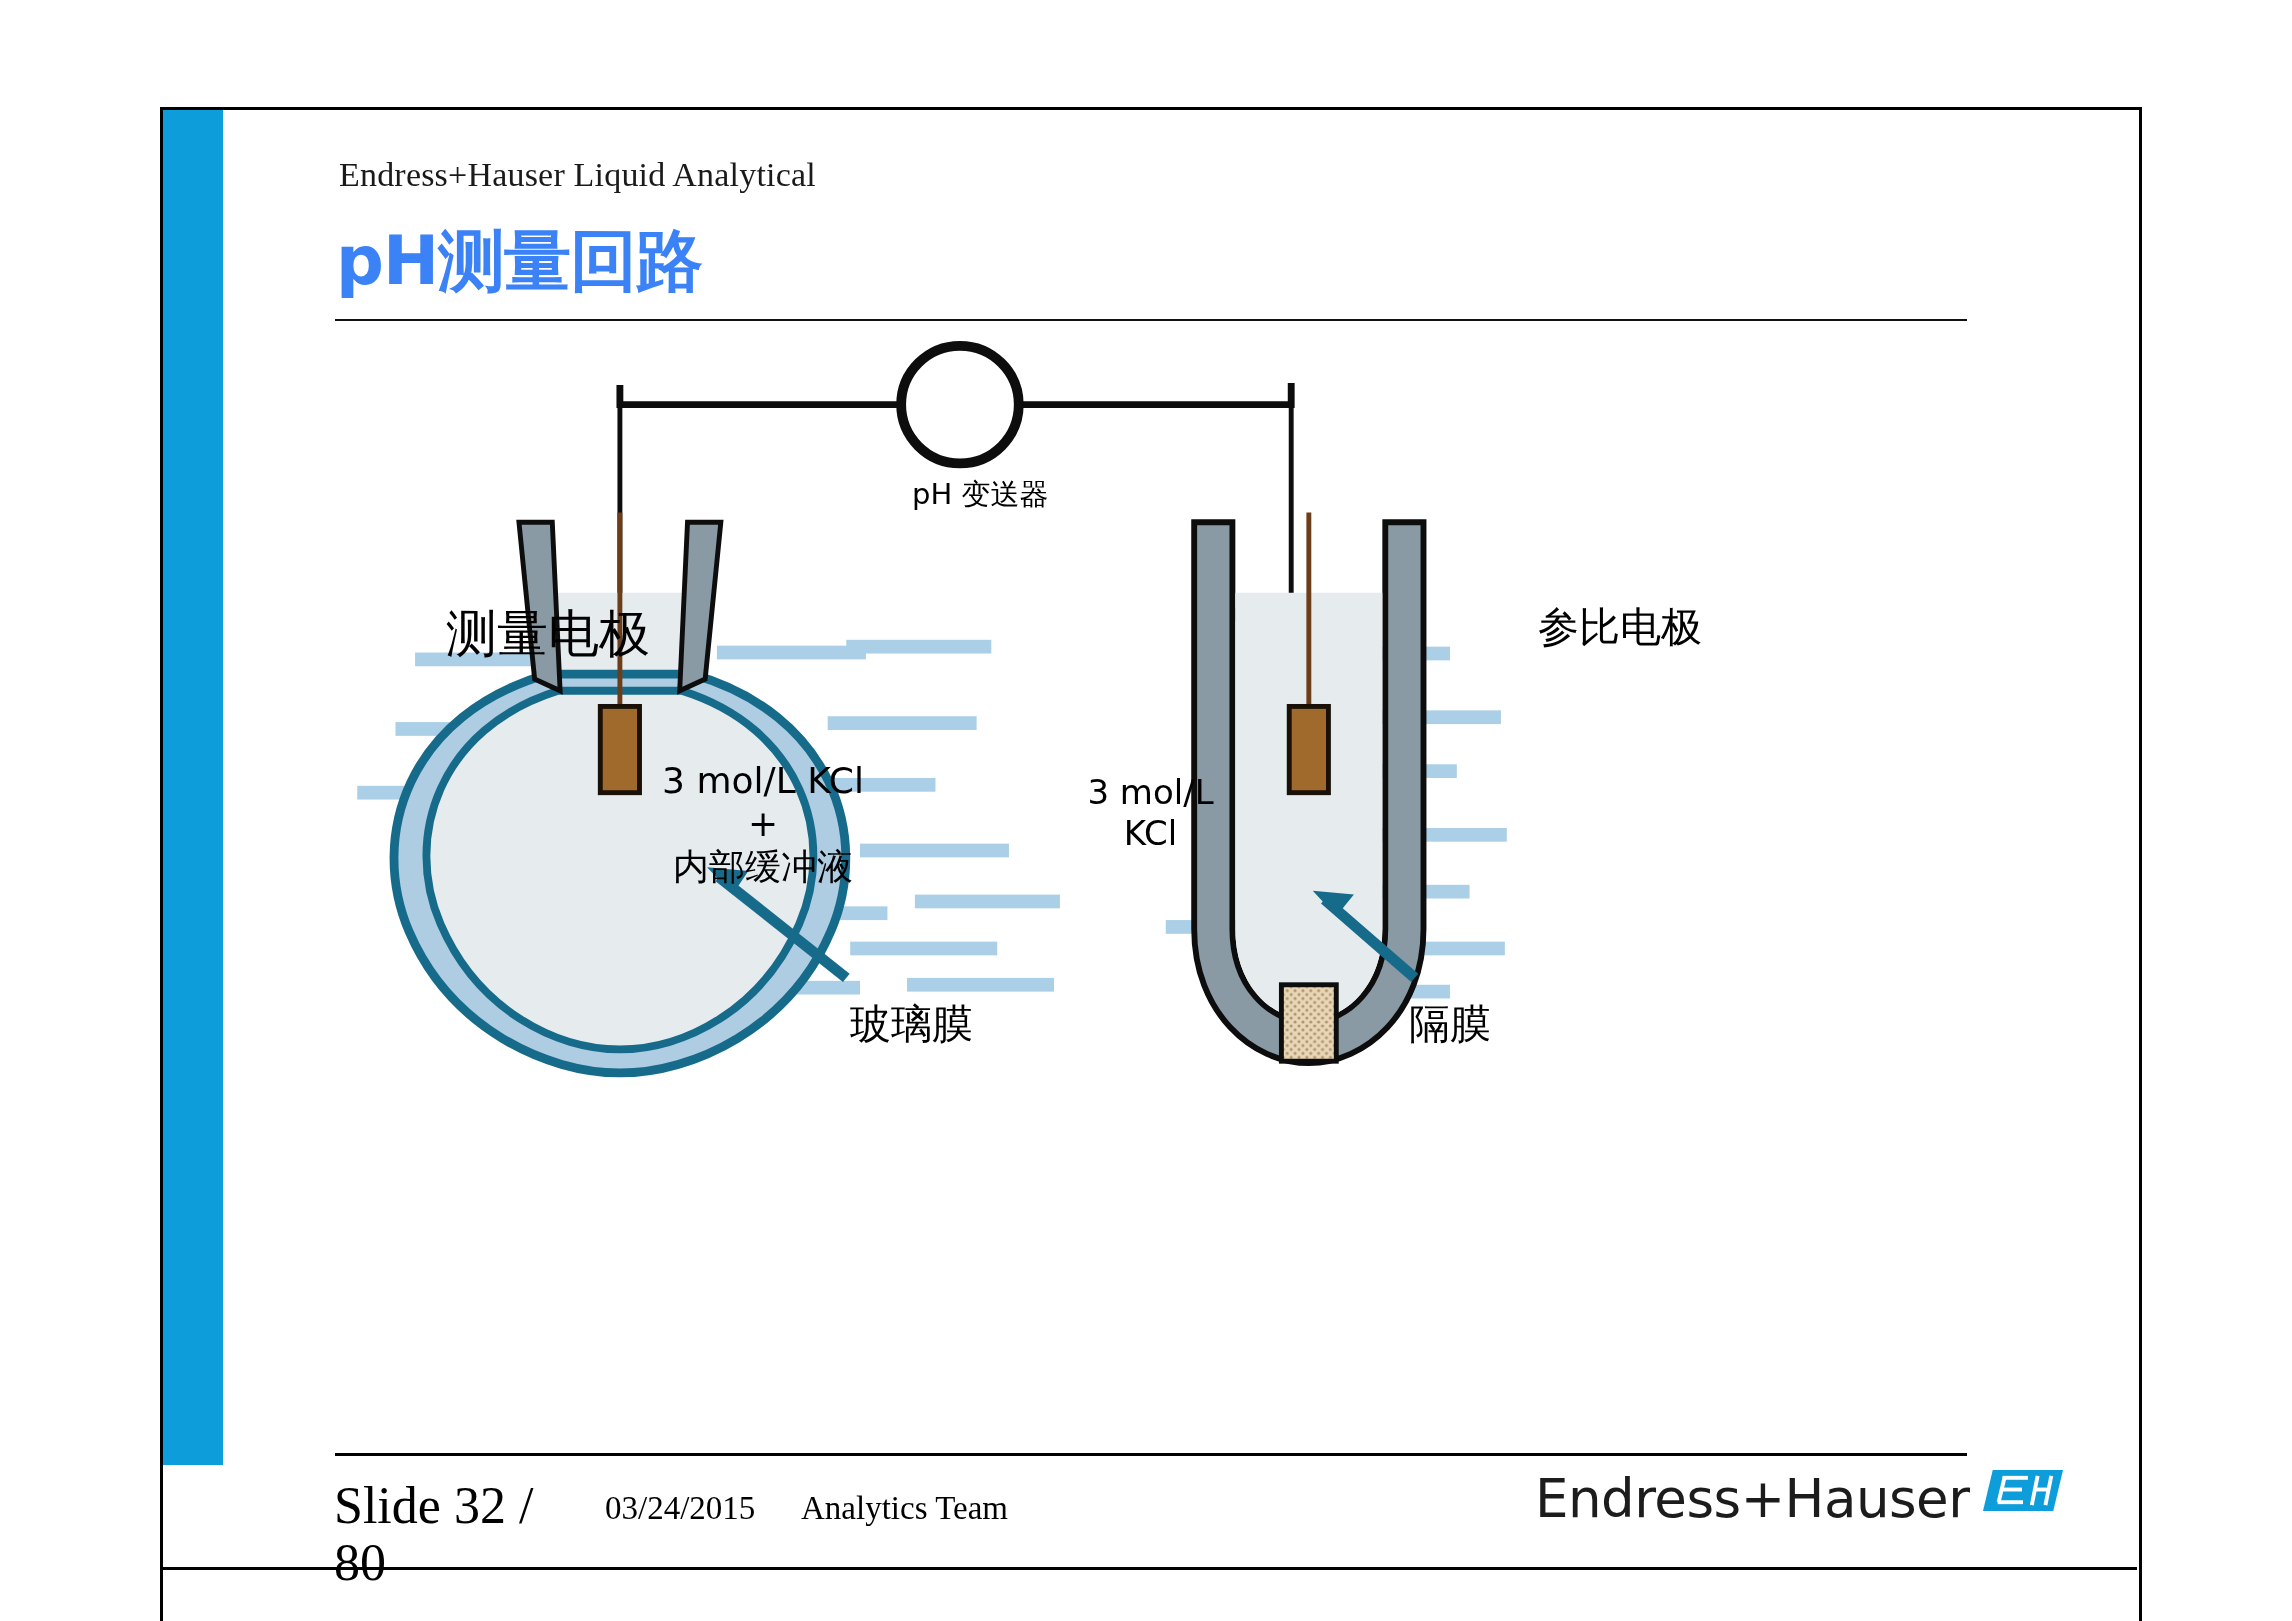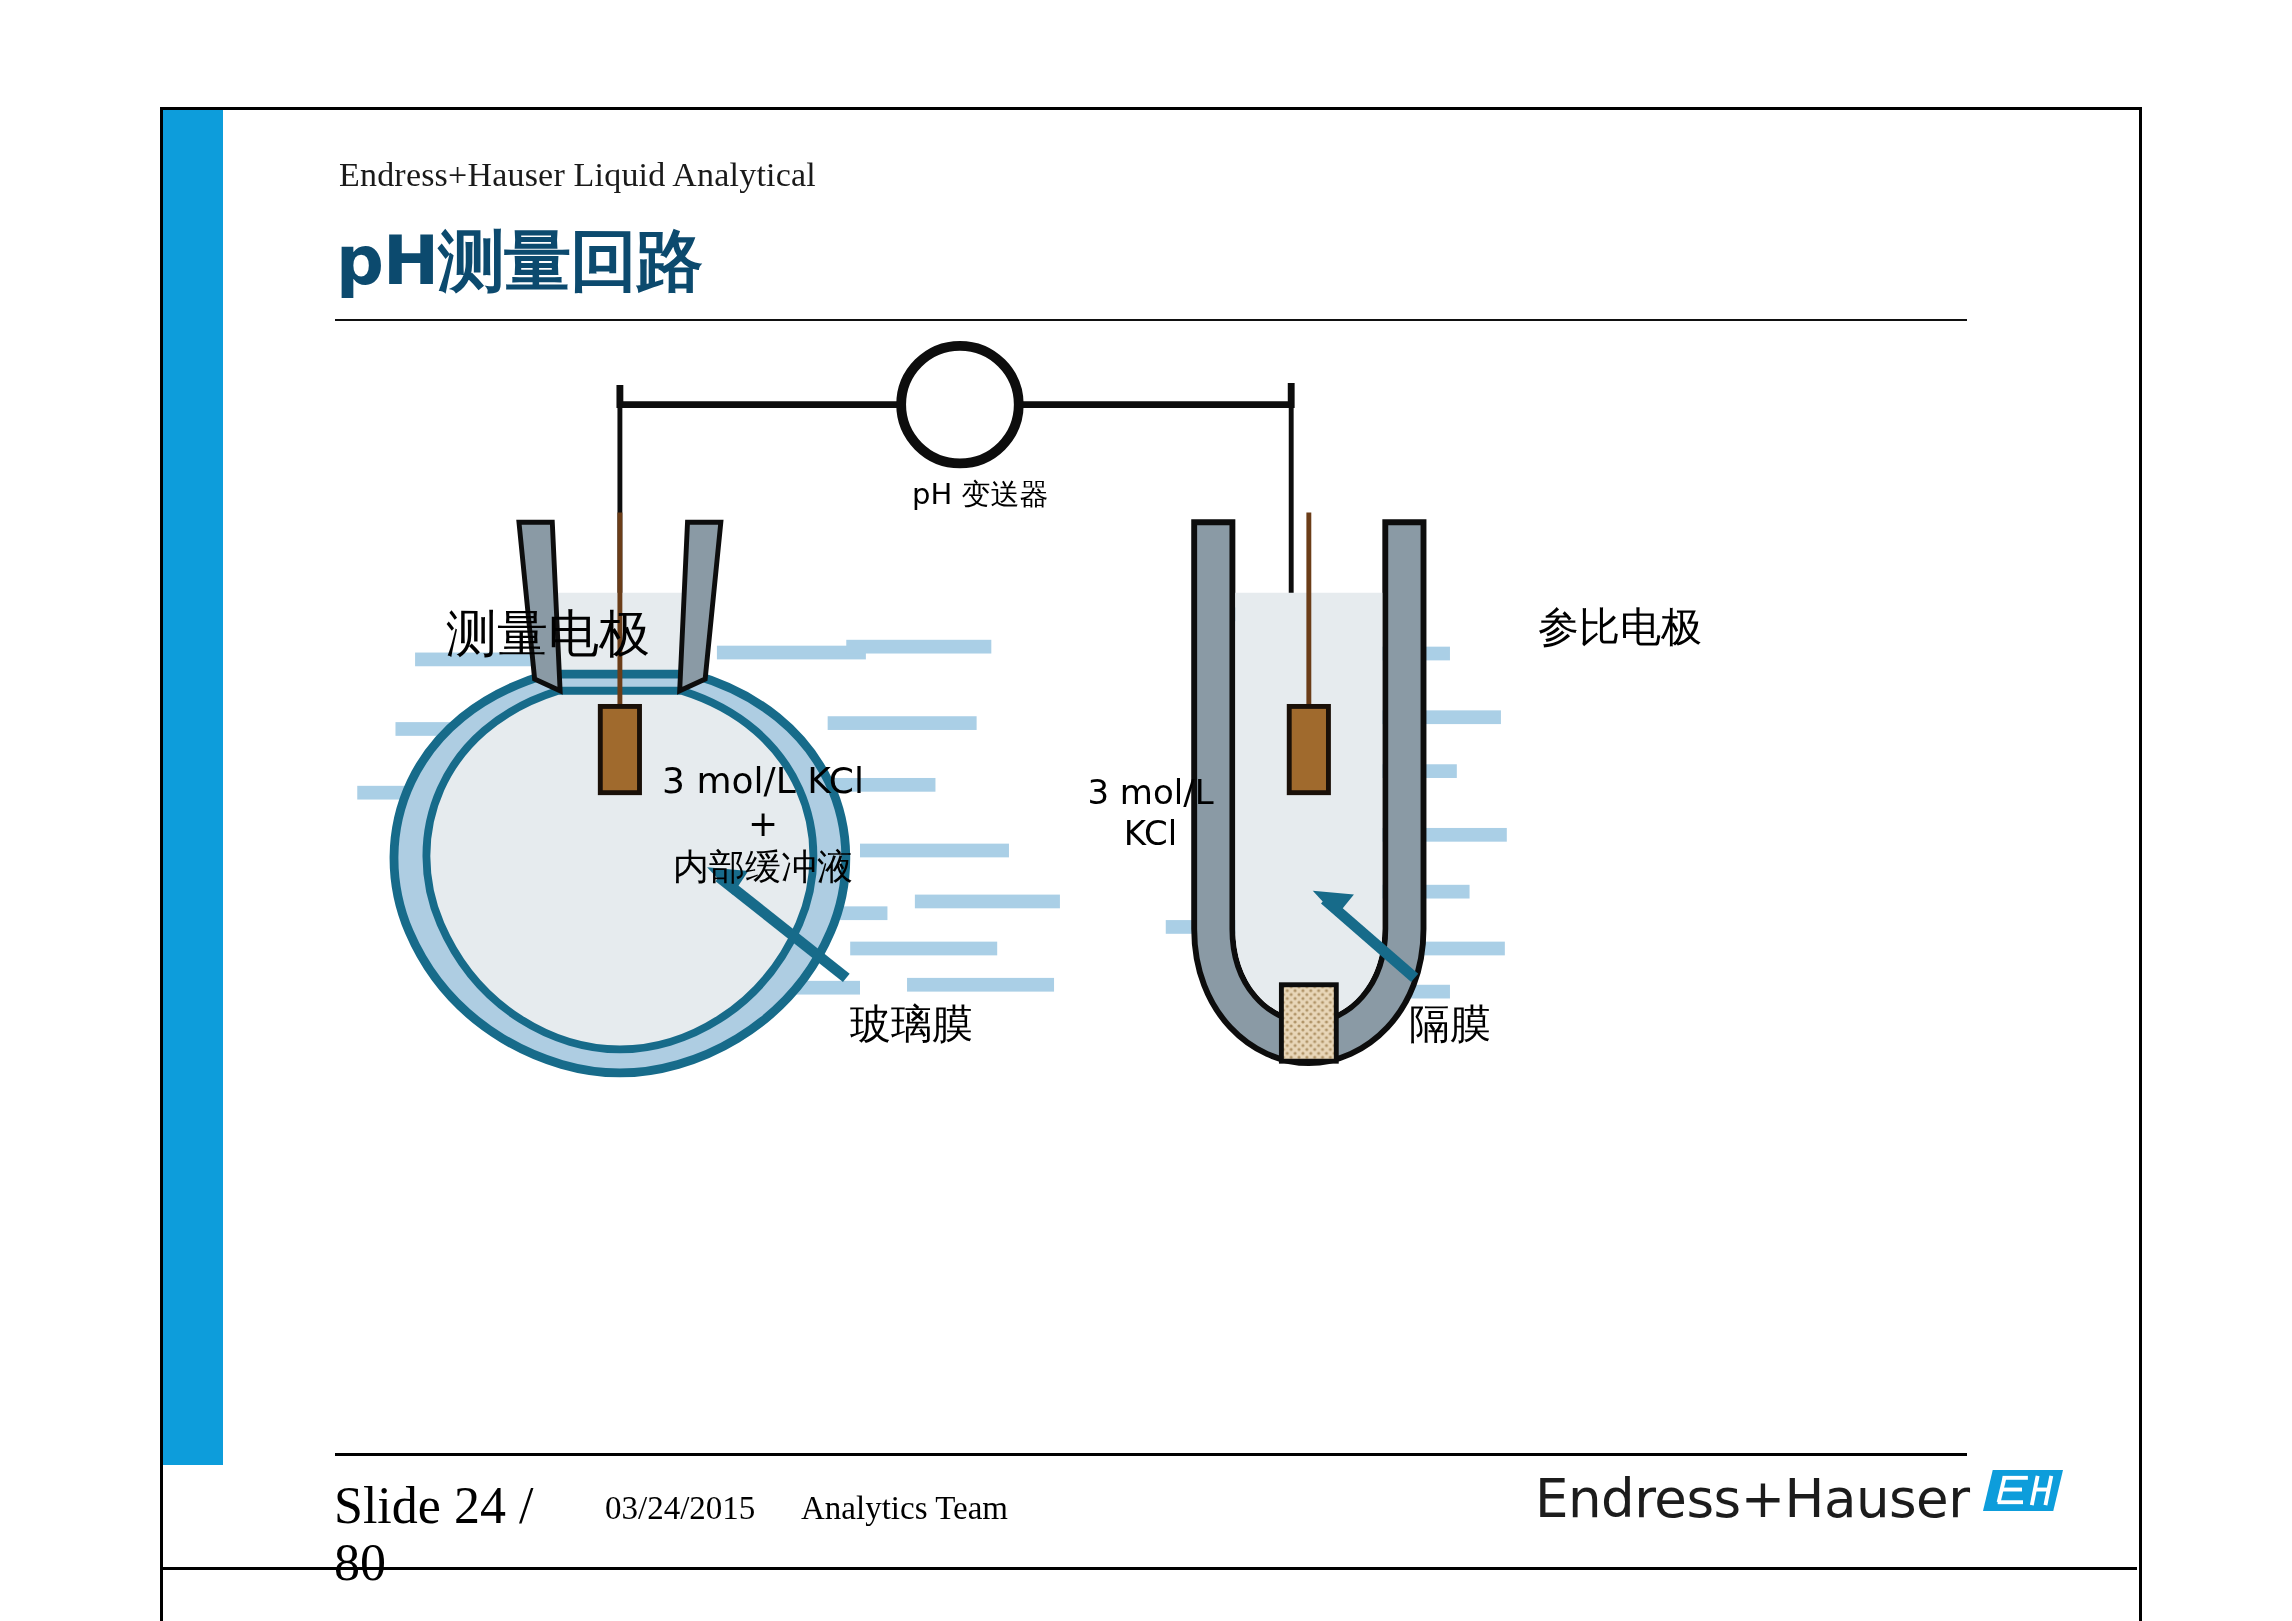--- a/index.html
+++ b/index.html
@@ -48,21 +48,21 @@
     white-space: nowrap;
   }
 
   #page-title {
     position: absolute;
     left: 173px;
     top: 106px;
     font-family: "DejaVu Sans", "Liberation Sans", sans-serif;
     font-size: 67px;
     font-weight: bold;
-    color: #0c4a6e;
+    color: #3b82f6;
     letter-spacing: -1px;
     white-space: nowrap;
   }
 
   #title-rule {
     position: absolute;
     left: 172px;
     top: 209px;
     width: 1632px;
     height: 0;
@@ -317,21 +317,21 @@
     </div>
 
     <div class="inner-text" id="tube-text">
       <div>3 mol/L</div>
       <div>KCl</div>
     </div>
   </div>
 
   <div id="footer-rule-top"></div>
 
-  <div class="footer-serif" id="slide-number">Slide 24 / 80</div>
+  <div class="footer-serif" id="slide-number">Slide 32 / 80</div>
 
   <div class="footer-serif" id="footer-date">03/24/2015</div>
 
   <div class="footer-serif" id="footer-team">Analytics Team</div>
 
   <div id="brand-logo">
     <span id="brand-wordmark">Endress+Hauser</span>
     <svg id="brand-mark" viewBox="0 0 82 46">
       <polygon points="10,2 82,2 72,44 0,44" fill="#0D9DDB"></polygon>
       <g fill="none" stroke="#ffffff" stroke-width="4">

